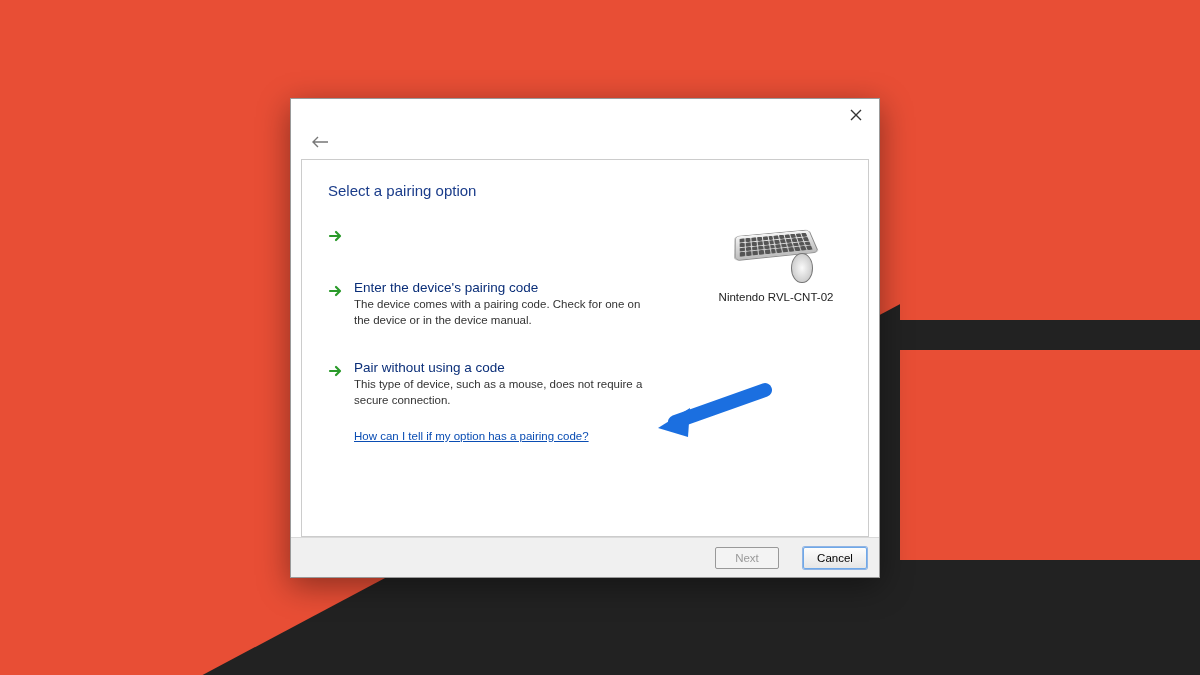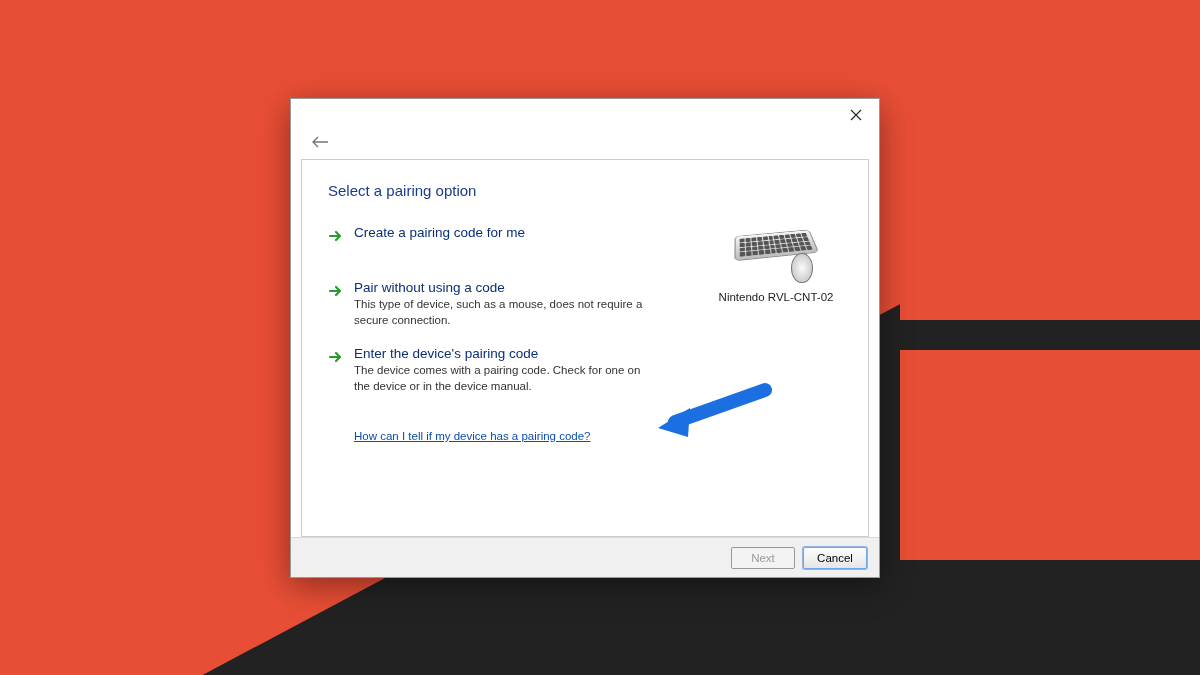--- a/index.html
+++ b/index.html
@@ -49,21 +49,21 @@
   .device { position:absolute; right: 22px; top: 60px; width: 140px; text-align:center; }
   .device-img { width: 90px; height: 65px; margin: 0 auto 6px auto; position:relative;}
   .kb { width:80px; height:36px; background: linear-gradient(#f5f5f5,#bcbcbc); border:1px solid #888; border-radius:5px; transform: perspective(200px) rotateX(48deg) rotateZ(-8deg); position:absolute; left:4px; top:6px;}
   .kb-keys { position:absolute; inset:4px; display:grid; grid-template-columns: repeat(12,1fr); grid-template-rows: repeat(4,1fr); gap:1px;}
   .kb-keys span { background:#555; border-radius:1px;}
   .mouse { position:absolute; width:22px; height:30px; background: radial-gradient(#fafafa,#bbb); border:1px solid #777; border-radius: 50% 50% 48% 48%; right:8px; bottom:2px;}
   .device-label { font-size: 11.5px; color:#222; }
 
   .footer {
     height: 40px; background: #f0f0f0; border-top: 1px solid #d9d9d9;
-    display:flex; align-items:center; justify-content:flex-end; gap:8px; padding: 0 12px;
+    display:flex; align-items:center; justify-content:flex-end; gap:24px; padding: 0 12px;
   }
   .btn { min-width: 64px; height:22px; font-size:11.5px; border:1px solid #999; background:linear-gradient(#fdfdfd,#e6e6e6); border-radius:2px; cursor:pointer; }
   .btn[disabled] { color:#9a9a9a; cursor:default; background:#f3f3f3;}
   .btn.cancel { border-color:#6fa8e8; box-shadow: 0 0 0 1px rgba(80,140,220,.6);}
 
   
   .arrow { position:absolute; left: 650px; top: 380px; width:120px; height:60px; pointer-events:none; }
   .arrow svg { width:120px; height:60px; overflow:visible;}
 </style>
 </head>
@@ -101,51 +101,50 @@
     <div class="heading">Select a pairing option</div>
 
     <div class="options">
       <div class="option">
         <div class="opt-icon">
           <svg viewBox="0 0 16 16">
               <path d="M2 8 H11 M8 4 L12 8 L8 12" stroke="#2a9a2a" stroke-width="2.2" fill="none" stroke-linecap="round" stroke-linejoin="round"></path>
             </svg>
         </div>
         <div class="opt-body">
-          <div class="opt-title">Create a pairing code for me</div>
+        </div>
+      </div>
+
+      <div class="option">
+        <div class="opt-icon">
+          <svg viewBox="0 0 16 16">
+              <path d="M2 8 H11 M8 4 L12 8 L8 12" stroke="#2a9a2a" stroke-width="2.2" fill="none" stroke-linecap="round" stroke-linejoin="round"></path>
+            </svg>
+        </div>
+        <div class="opt-body">
+          <div class="opt-title">Enter the device's pairing code</div>
+          <div class="opt-desc">The device comes with a pairing code.
+Check for one on the device or in the device manual.</div>
         </div>
       </div>
 
       <div class="option" style="margin-bottom:18px;">
         <div class="opt-icon">
           <svg viewBox="0 0 16 16">
               <path d="M2 8 H11 M8 4 L12 8 L8 12" stroke="#2a9a2a" stroke-width="2.2" fill="none" stroke-linecap="round" stroke-linejoin="round"></path>
             </svg>
         </div>
         <div class="opt-body">
           <div class="opt-title">Pair without using a code</div>
           <div class="opt-desc">This type of device, such as a mouse, does not require a secure connection.</div>
         </div>
       </div>
-
-      <div class="option">
-        <div class="opt-icon">
-          <svg viewBox="0 0 16 16">
-              <path d="M2 8 H11 M8 4 L12 8 L8 12" stroke="#2a9a2a" stroke-width="2.2" fill="none" stroke-linecap="round" stroke-linejoin="round"></path>
-            </svg>
-        </div>
-        <div class="opt-body">
-          <div class="opt-title">Enter the device's pairing code</div>
-          <div class="opt-desc">The device comes with a pairing code.
-Check for one on the device or in the device manual.</div>
-        </div>
-      </div>
     </div>
 
-    <a class="helplink">How can I tell if my device has a pairing code?</a>
+    <a class="helplink">How can I tell if my option has a pairing code?</a>
 
     <div class="device">
       <div class="device-img">
         <div class="kb">
             <div class="kb-keys">
           <span></span>
               <span></span>
               <span></span>
               <span></span>
               <span></span>

